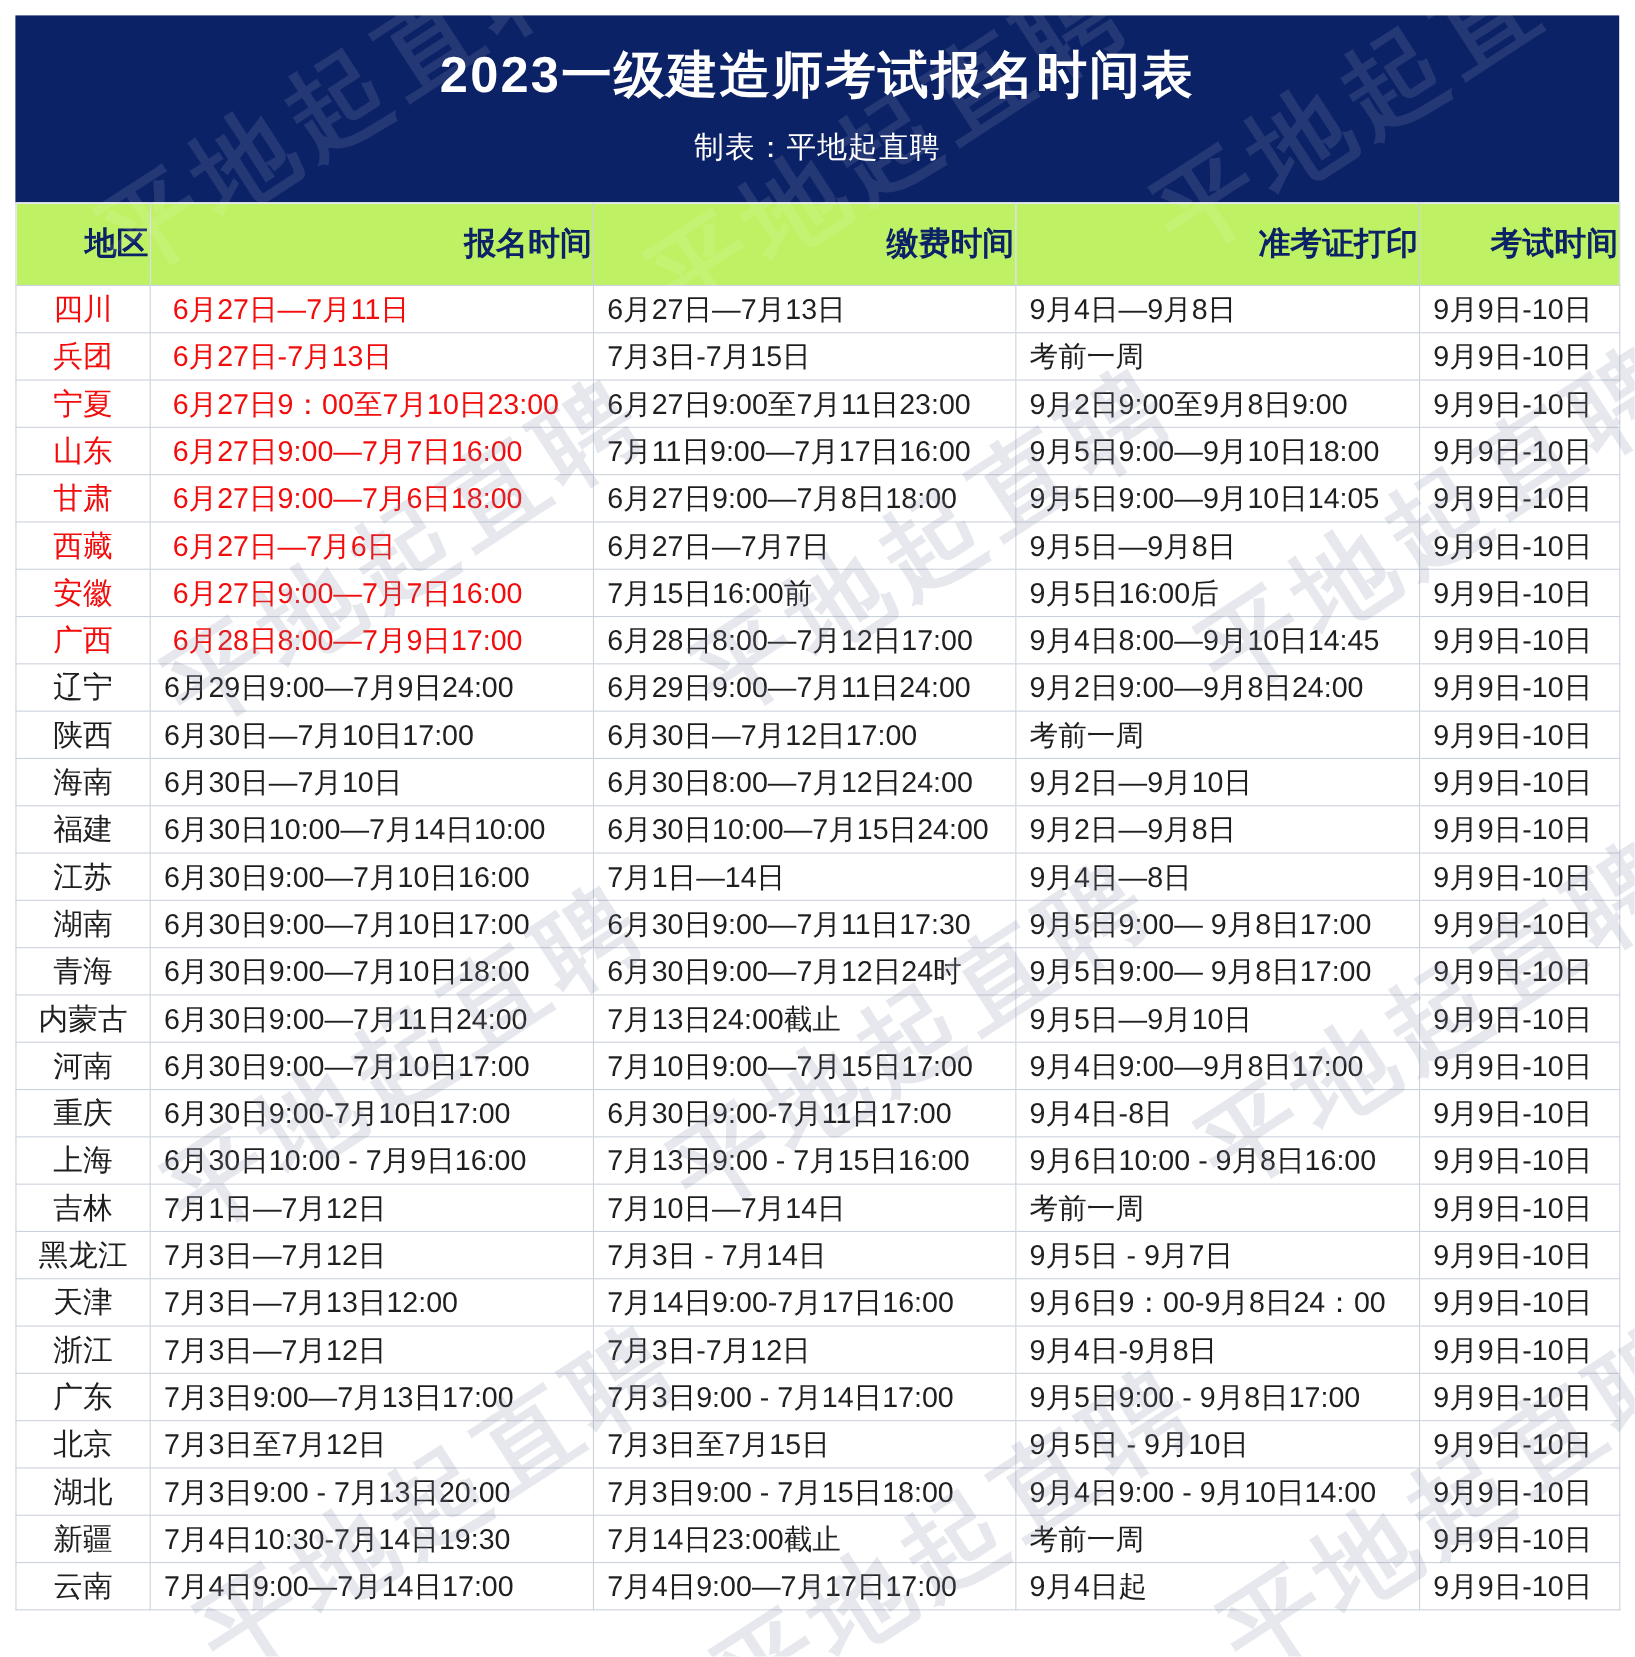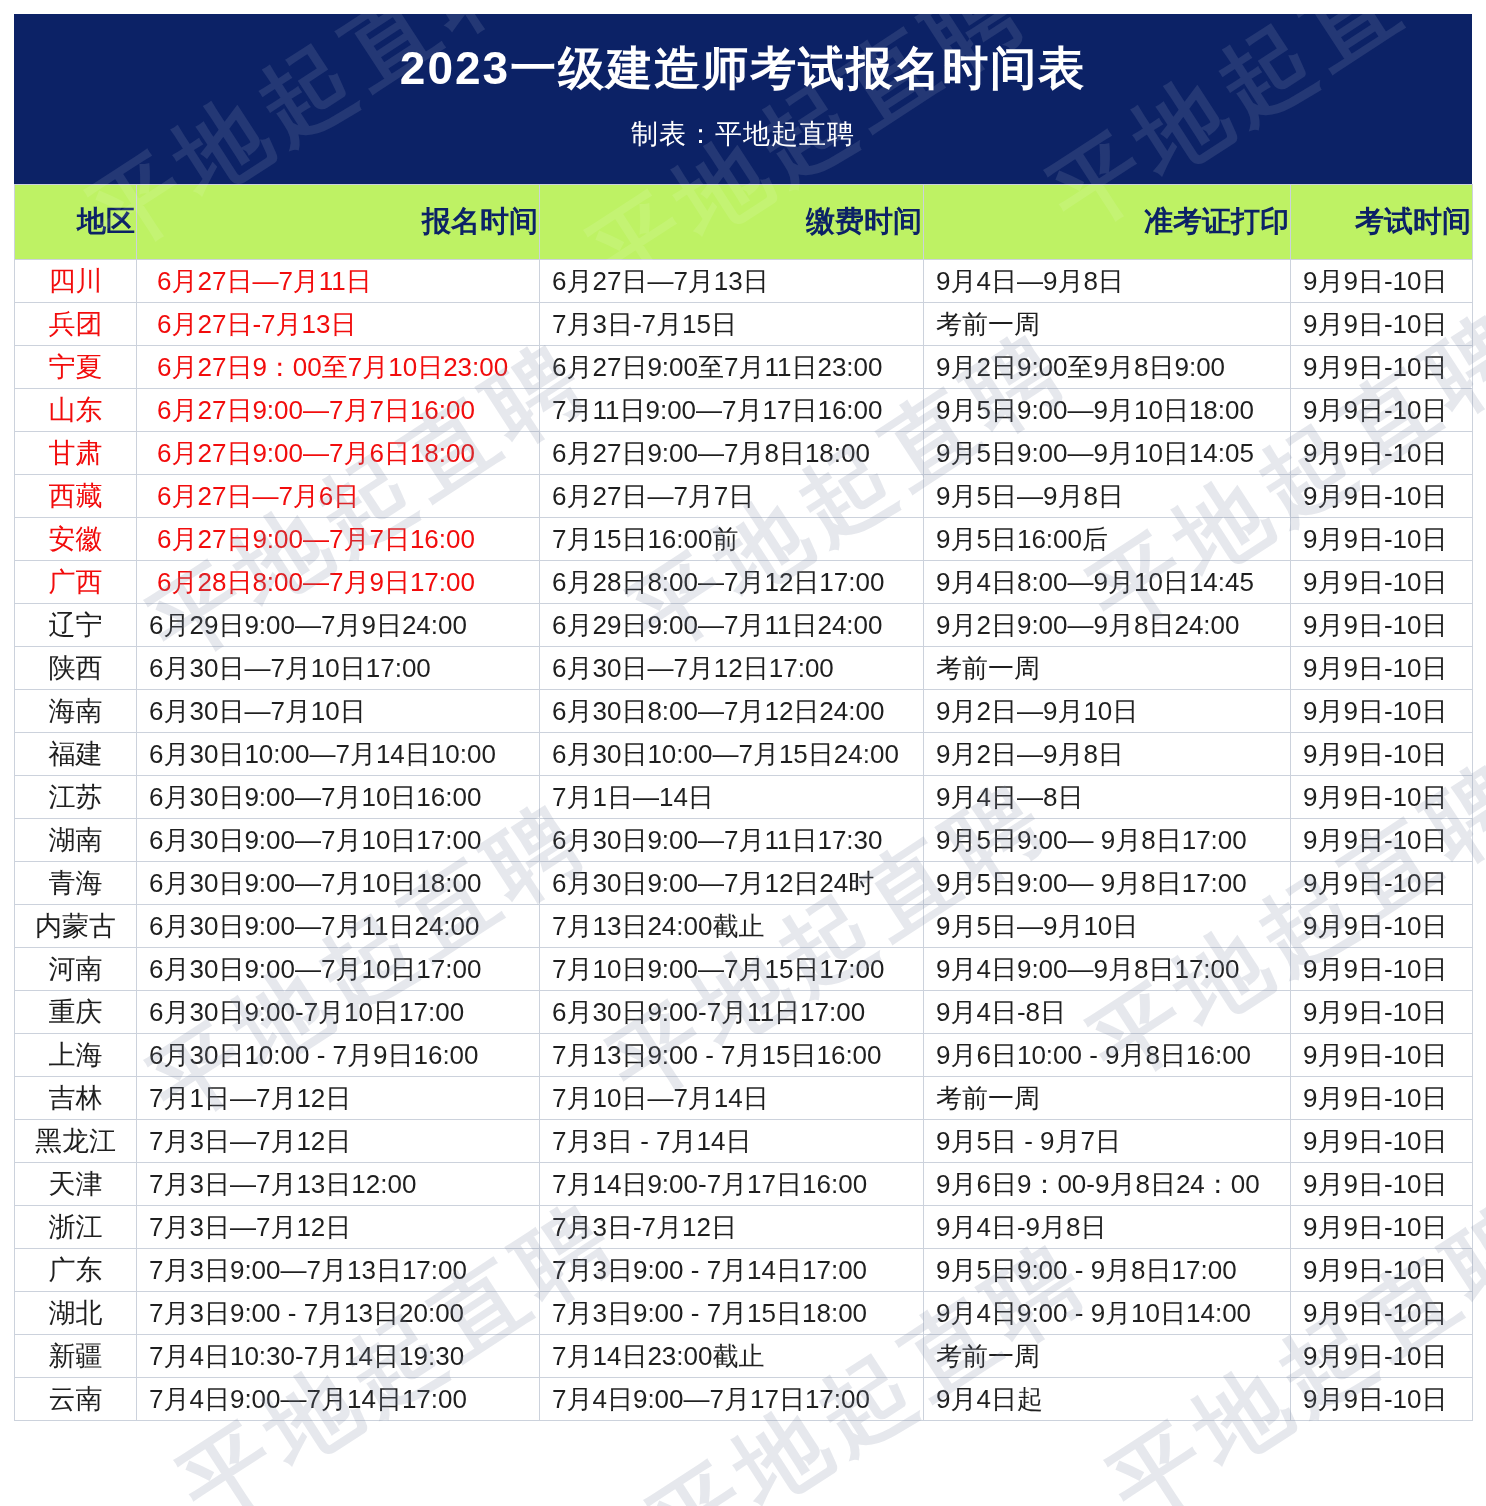--- a/index.html
+++ b/index.html
@@ -256,20 +256,27 @@
           <td class="exam">9月9日-10日</td>
         </tr>
         <tr>
           <td class="region">广东</td>
           <td class="registration">7月3日9:00—7月13日17:00</td>
           <td class="payment">7月3日9:00 - 7月14日17:00</td>
           <td class="ticket">9月5日9:00 - 9月8日17:00</td>
           <td class="exam">9月9日-10日</td>
         </tr>
         <tr>
+          <td class="region">北京</td>
+          <td class="registration">7月3日至7月12日</td>
+          <td class="payment">7月3日至7月15日</td>
+          <td class="ticket">9月5日 - 9月10日</td>
+          <td class="exam">9月9日-10日</td>
+        </tr>
+        <tr>
           <td class="region">湖北</td>
           <td class="registration">7月3日9:00 - 7月13日20:00</td>
           <td class="payment">7月3日9:00 - 7月15日18:00</td>
           <td class="ticket">9月4日9:00 - 9月10日14:00</td>
           <td class="exam">9月9日-10日</td>
         </tr>
         <tr>
           <td class="region">新疆</td>
           <td class="registration">7月4日10:30-7月14日19:30</td>
           <td class="payment">7月14日23:00截止</td>

